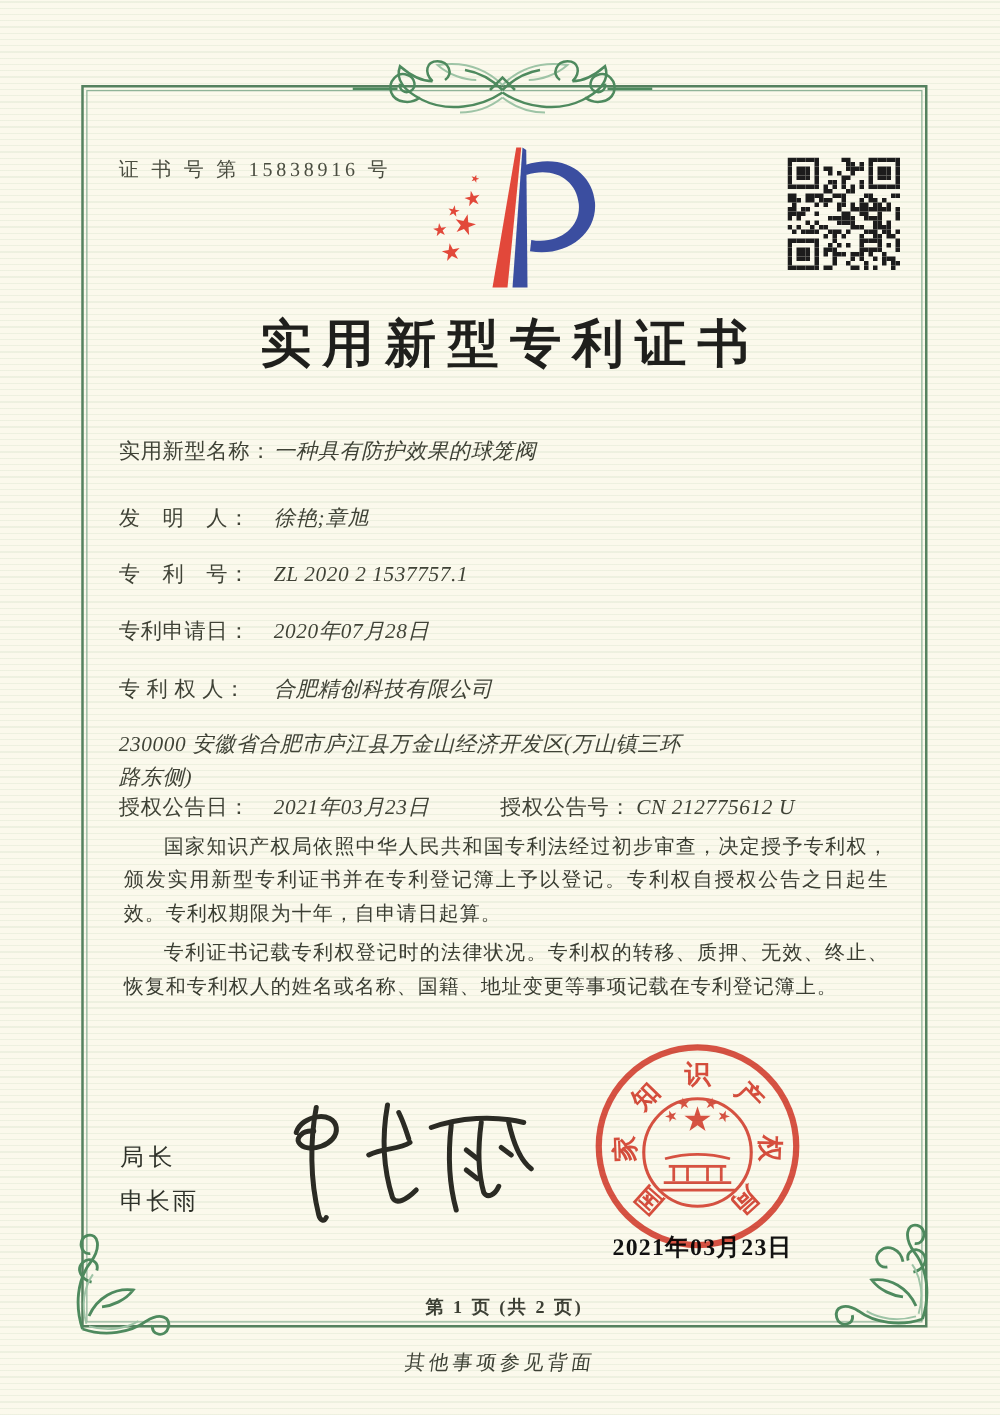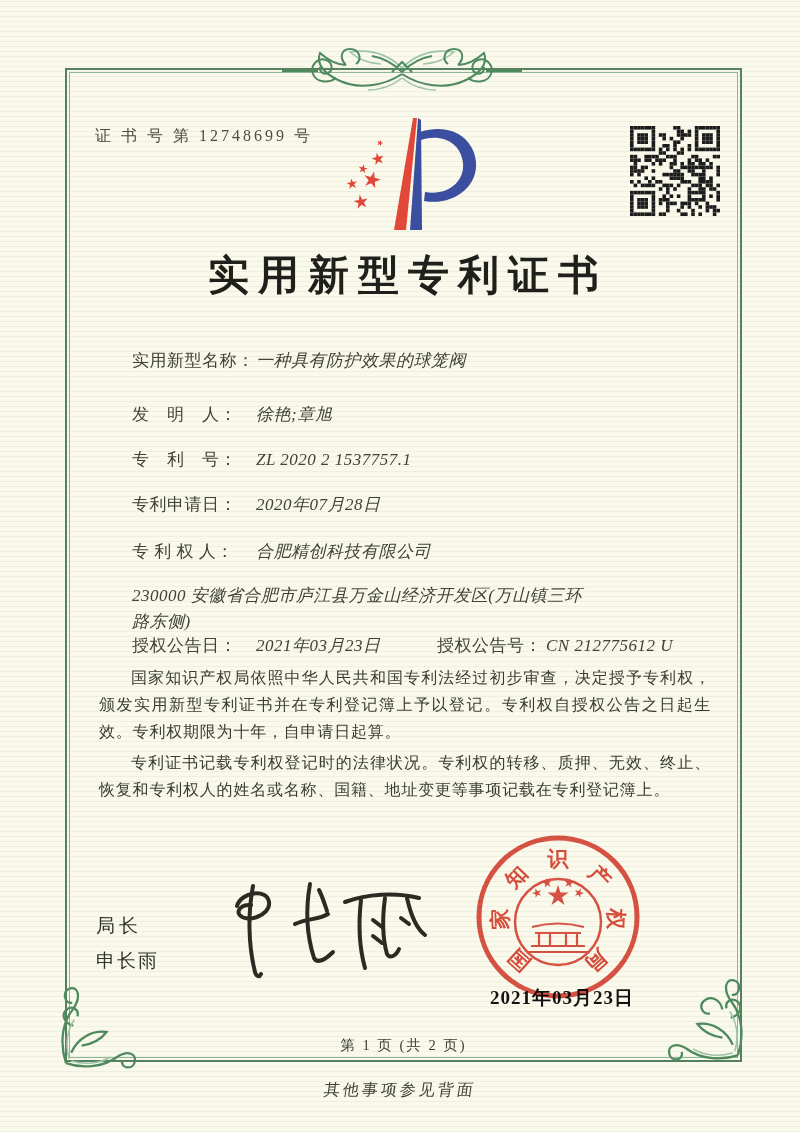--- a/index.html
+++ b/index.html
@@ -20,21 +20,21 @@
   .orn-br{left:660px;top:966px;width:104px;height:116px;}
   .cert-no{position:absolute;left:95px;top:126px;font-size:16px;
            letter-spacing:3px;color:#4a4d40;}
   .logo{position:absolute;left:330px;top:112px;width:150px;height:126px;}
   .qr{position:absolute;left:630px;top:126px;width:90px;height:90px;}
   .title{position:absolute;left:0;top:240px;width:800px;margin:8px;
          text-align:center;font-size:41px;font-weight:700;color:#1f1f1c;
          letter-spacing:9px;}
   .fields{position:absolute;left:95px;top:0;width:622px;}
   .row{position:absolute;display:flex;width:622px;font-size:17px;
-       color:#3f4236;letter-spacing:0.5px;line-height:26px;margin-left:37px;}
+       color:#3f4236;letter-spacing:0.5px;line-height:26px;}
   .row .lbl{flex:none;width:124px;}
   .row .val{flex:1;font-style:italic;}
   .r1{top:348px}.r2{top:402px}.r3{top:447px}.r4{top:492px}
   .r5{top:539px}.r6{top:583px}.r7{top:633px}
   .r6 .val{max-width:452px;}
   .grant2{position:absolute;left:305px;top:0;display:flex;}
   .grant2 .lbl{width:auto;margin-right:4px;}
   .body-text{position:absolute;left:95px;top:660px;width:620px;
              font-size:16px;line-height:27px;color:#3a3d32;
              letter-spacing:0.8px;text-align:justify;}
@@ -42,21 +42,21 @@
   .signer-title{position:absolute;left:96px;top:913px;font-size:19px;color:#2f322a;
                 font-family:"Liberation Sans","DejaVu Sans",sans-serif;letter-spacing:4px;}
   .signer-name{position:absolute;left:96px;top:948px;font-size:19px;color:#2f322a;
                font-family:Liberation Sans, sans-serif;letter-spacing:2px;}
   .signature{position:absolute;left:215px;top:872px;width:215px;height:115px;}
   .seal{position:absolute;left:473px;top:832px;width:170px;height:170px;
         mix-blend-mode:multiply;opacity:0.94;}
   .seal-date{position:absolute;left:490px;top:985px;font-size:19px;font-weight:700;
              color:#121212;letter-spacing:1px;}
   .page-info{position:absolute;left:65px;top:1036px;width:677px;text-align:center;
-             font-size:14.5px;color:#3c3f34;letter-spacing:2px;}
+             font-size:14.5px;color:#3c3f34;letter-spacing:2px;font-weight:bold;}
   .back-note{position:absolute;left:0;top:1080px;width:800px;text-align:center;
              font-size:16px;color:#3c4034;letter-spacing:3px;transform:skewX(-8deg);}
 </style>
 </head>
 <body>
 
 <div class="page">
 
   <div class="frame-outer">
     <div class="frame-inner"></div>
@@ -110,21 +110,21 @@
         <path d="M32,44 c-8,-2 -12,-10 -7,-15 c5,-5 13,-1 11,6"></path>
         <path d="M40,36 c2,-10 12,-14 18,-8 c5,5 1,13 -6,12"></path>
       </g>
       <g fill="none" stroke="#9ec4a6" stroke-width="1.5">
         <path d="M28,76 C24,62 26,48 33,38"></path>
         <path d="M30,78 C44,82 58,80 68,74"></path>
       </g>
     </g>
   </svg>
 
-  <div class="cert-no">证 书 号 第 12748699 号</div>
+  <div class="cert-no">证 书 号 第 15838916 号</div>
 
   <svg class="logo" viewBox="0 0 150 126">
     <defs>
       <path id="star" d="M0,-1 L0.2245,-0.309 L0.9511,-0.309 L0.3633,0.118 L0.5878,0.809 L0,0.382 L-0.5878,0.809 L-0.3633,0.118 L-0.9511,-0.309 L-0.2245,-0.309 Z"></path>
     </defs>
 
     <path d="M64,118 L83,6 L87,6 L76,118 Z" fill="#e2483a"></path>
 
     <path d="M80,118 L88,6 L91,8 L92,118 Z" fill="#3b4ea0"></path>
 

